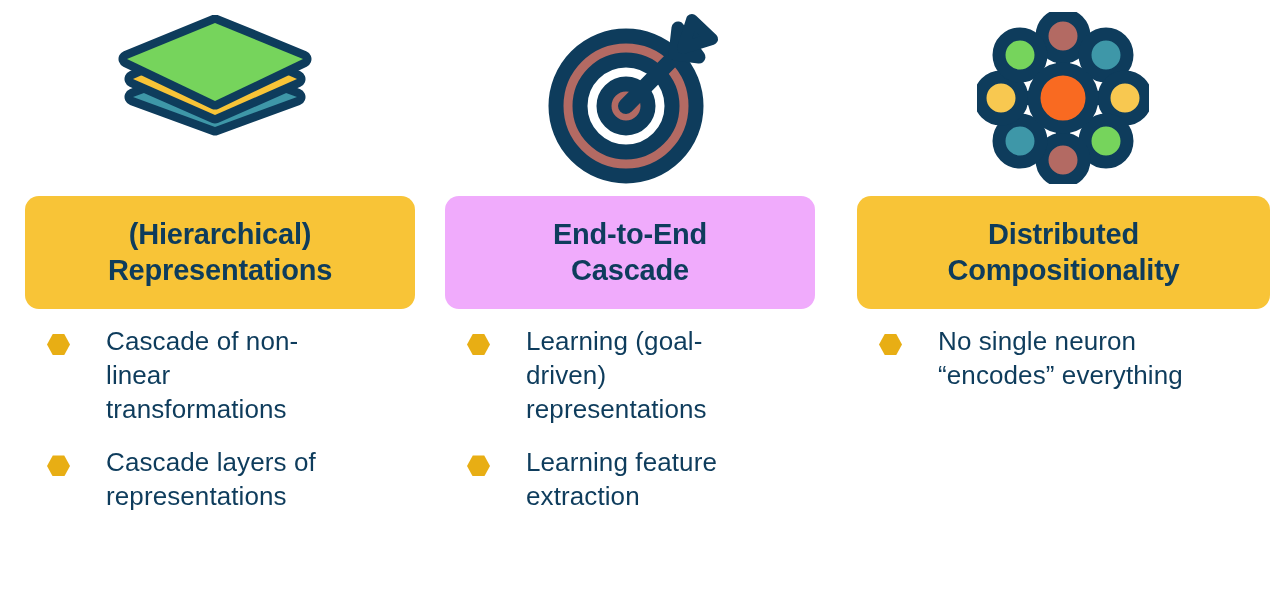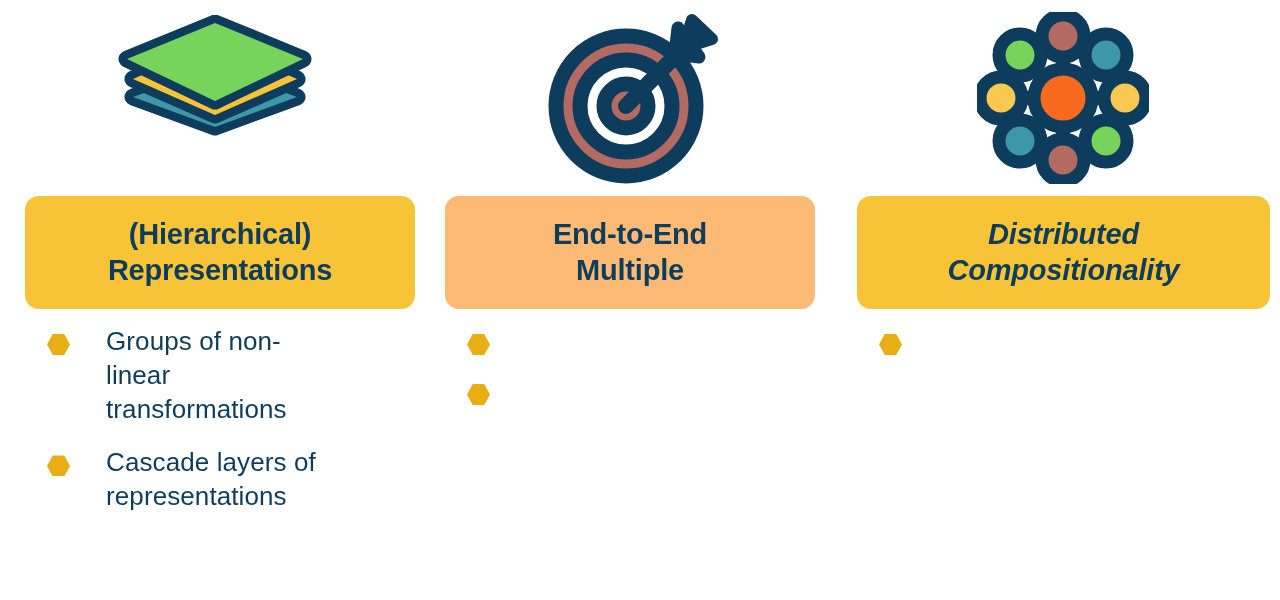--- a/index.html
+++ b/index.html
@@ -30,21 +30,21 @@
     height: 600px;
     box-sizing: border-box;
   }
 
   .col {
     position: relative;
     box-sizing: border-box;
   }
   .col-1 { width: 420px; padding-left: 25px; padding-right: 5px; }
   .col-2 { width: 415px; padding-left: 25px; padding-right: 5px; }
-  .col-3 { width: 445px; padding-left: 22px; padding-right: 5px; font-style: italic; }
+  .col-3 { width: 445px; padding-left: 22px; padding-right: 5px; }
 
   
   .icon-wrap {
     height: 196px;
     display: flex;
     align-items: center;
     justify-content: center;
   }
   .icon-wrap.c1 { padding-right: 10px; }
   .icon-wrap.c2 { padding-right: 8px; }
@@ -131,21 +131,21 @@
       <div class="banner banner-1" style="background:#F8C437">
         <div class="banner-title" style="color:#0E3C5C">
           <span>(Hierarchical)</span><br>
           <span>Representations</span>
         </div>
       </div>
 
       <div class="bullets">
         <div class="bullet-row">
           <span class="bullet-mark" style="background:#E8AE14"></span>
-          <span class="bullet-text bw-1" style="color:#0E3C5C">Groups of non-linear transformations</span>
+          <span class="bullet-text bw-1" style="color:#0E3C5C">Cascade of non-linear transformations</span>
         </div>
         <div class="bullet-row">
           <span class="bullet-mark" style="background:#E8AE14"></span>
           <span class="bullet-text bw-1b" style="color:#0E3C5C">Cascade layers of representations</span>
         </div>
       </div>
     </div>
 
     <div class="col col-2">
 
@@ -154,33 +154,35 @@
           <circle cx="82" cy="96" r="70" fill="#B36A63" stroke="#0E3C5C" stroke-width="15"></circle>
           <circle cx="82" cy="96" r="46" fill="#FFFFFF" stroke="#0E3C5C" stroke-width="15"></circle>
           <circle cx="82" cy="96" r="22" fill="#B36A63" stroke="#0E3C5C" stroke-width="15"></circle>
           <circle cx="82" cy="96" r="9" fill="#B36A63"></circle>
           <path d="M82 96 L146 31" stroke="#0E3C5C" stroke-width="16" stroke-linecap="round"></path>
           <path d="M134 18 L131 44 L155 47 Z" fill="#F96A21" stroke="#0E3C5C" stroke-width="13" stroke-linejoin="round"></path>
           <path d="M148 10 L139 38 L168 29 Z" fill="#0E3C5C" stroke="#0E3C5C" stroke-width="12" stroke-linejoin="round"></path>
         </svg>
       </div>
 
-      <div class="banner banner-2" style="background:#fdba74">
+      <div class="banner banner-2" style="background:#f0abfc">
         <div class="banner-title" style="color:#0E3C5C">
           <span>End-to-End</span><br>
-          <span>Multiple</span>
+          <span>Cascade</span>
         </div>
       </div>
 
       <div class="bullets">
         <div class="bullet-row">
           <span class="bullet-mark" style="background:#E8AE14"></span>
-        </div>
-        <div class="bullet-row">
-          <span class="bullet-mark" style="background:#E8AE14"></span>
+          <span class="bullet-text bw-2" style="color:#0E3C5C">Learning (goal-driven) representations</span>
+        </div>
+        <div class="bullet-row">
+          <span class="bullet-mark" style="background:#E8AE14"></span>
+          <span class="bullet-text bw-2b" style="color:#0E3C5C">Learning feature extraction</span>
         </div>
       </div>
     </div>
 
     <div class="col col-3">
 
       <div class="icon-wrap c3">
         <svg class="icon-svg" width="172" height="172" viewBox="0 0 172 172">
           <g stroke="#0E3C5C" stroke-width="14" stroke-linecap="round">
             <line x1="86" y1="86" x2="86" y2="26"></line>
@@ -207,18 +209,19 @@
       <div class="banner banner-3" style="background:#F8C437">
         <div class="banner-title" style="color:#0E3C5C">
           <span>Distributed</span><br>
           <span>Compositionality</span>
         </div>
       </div>
 
       <div class="bullets">
         <div class="bullet-row">
           <span class="bullet-mark" style="background:#E8AE14"></span>
+          <span class="bullet-text bw-3" style="color:#0E3C5C">No single neuron “encodes” everything</span>
         </div>
       </div>
     </div>
 
   </div>
 </div>
 
 </body></html>

